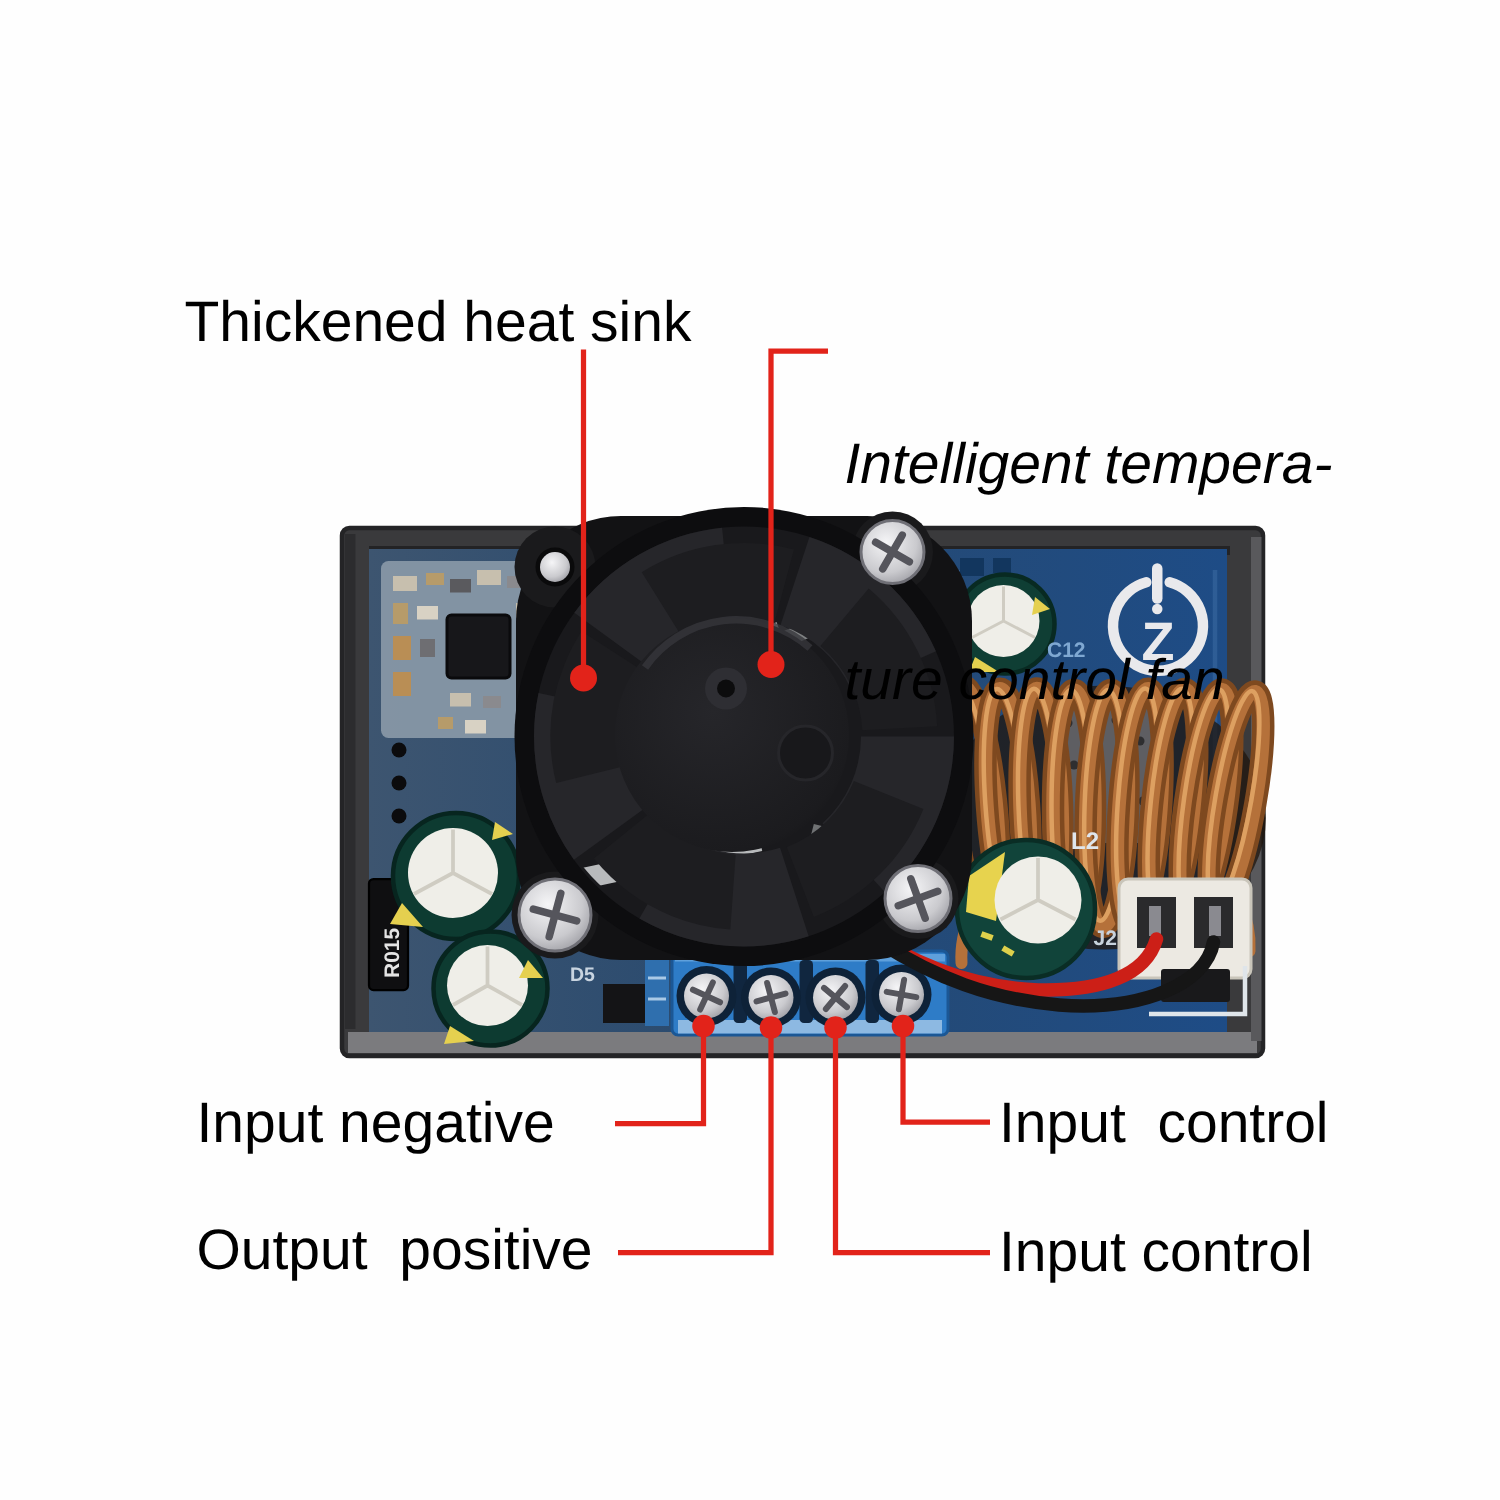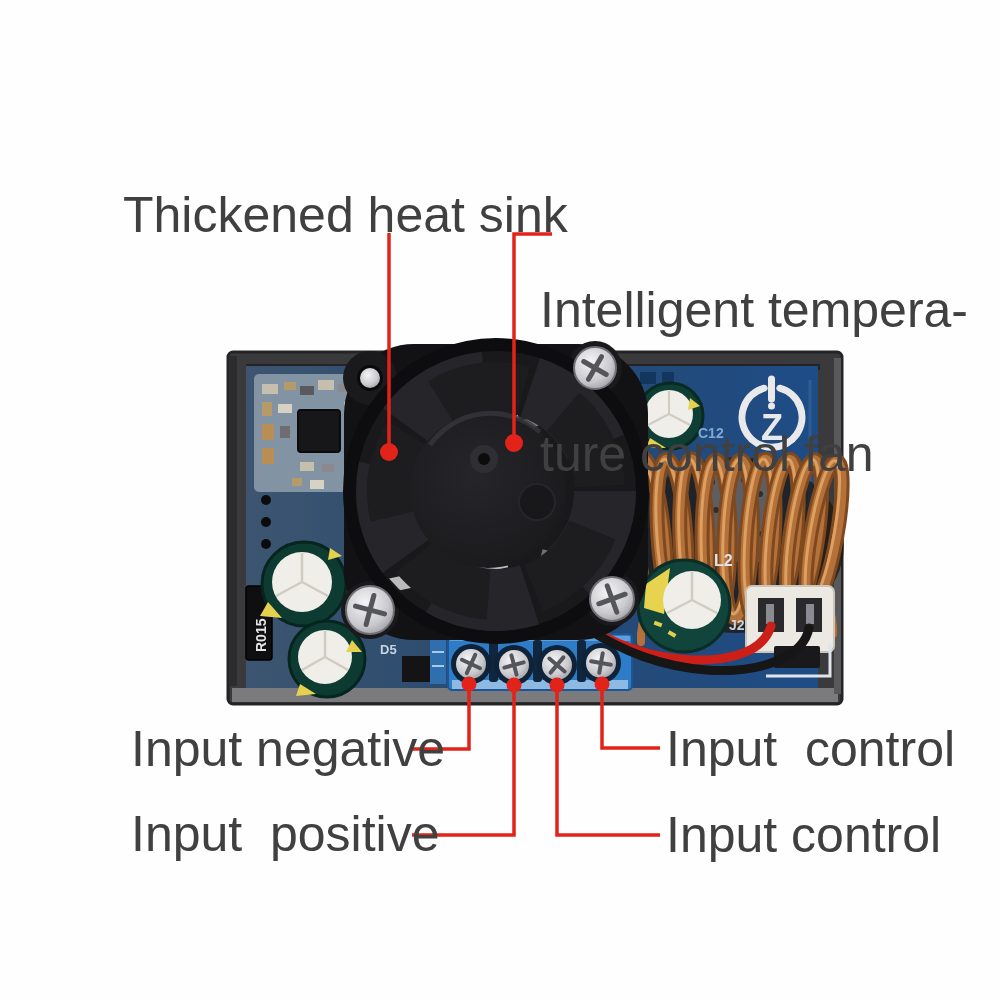--- a/index.html
+++ b/index.html
@@ -2,21 +2,21 @@
 <html><head>
 <meta charset="utf-8">
 <style>
   html,body{margin:0;padding:0;}
   .canvas{
     position:relative;width:1000px;height:1000px;background:#fefefe;
     font-family:"Liberation Sans", sans-serif;overflow:hidden;
   }
   .board-svg{position:absolute;left:0;top:0;width:1000px;height:1000px;}
   .callout-label{
-    position:absolute;font-size:50px;line-height:46px;color:#404040;
+    position:absolute;font-size:38px;line-height:46px;color:#000000;
     white-space:pre;letter-spacing:0px;
   }
   .fan-label{line-height:48px;}
 </style>
 </head>
 <body>
 
 <div class="canvas">
 
   <svg class="board-svg" viewBox="0 0 1000 1000">
@@ -321,26 +321,26 @@
       <circle cx="514" cy="443" r="9"></circle>
       <circle cx="469" cy="684" r="7.5"></circle>
       <circle cx="514" cy="685" r="7.5"></circle>
       <circle cx="602" cy="684" r="7.5"></circle>
       <circle cx="557" cy="685" r="7.5"></circle>
     </g>
   </svg>
 
   <div class="callout-label" style="left:123px;top:192px;">Thickened heat sink</div>
 
-  <div class="callout-label fan-label" style="left:540px;top:190px;">
+  <div class="callout-label fan-label" style="left:563px;top:190px;font-style:italic;">
     <div>Intelligent tempera-</div>
     <div>ture control fan</div>
   </div>
 
   <div class="callout-label" style="left:131px;top:726px;">Input negative</div>
 
-  <div class="callout-label" style="left:131px;top:811px;">Input  positive</div>
+  <div class="callout-label" style="left:131px;top:811px;">Output  positive</div>
 
   <div class="callout-label" style="left:666px;top:726px;">Input  control</div>
 
   <div class="callout-label" style="left:666px;top:812px;">Input control</div>
 
 </div>
 
 </body></html>

